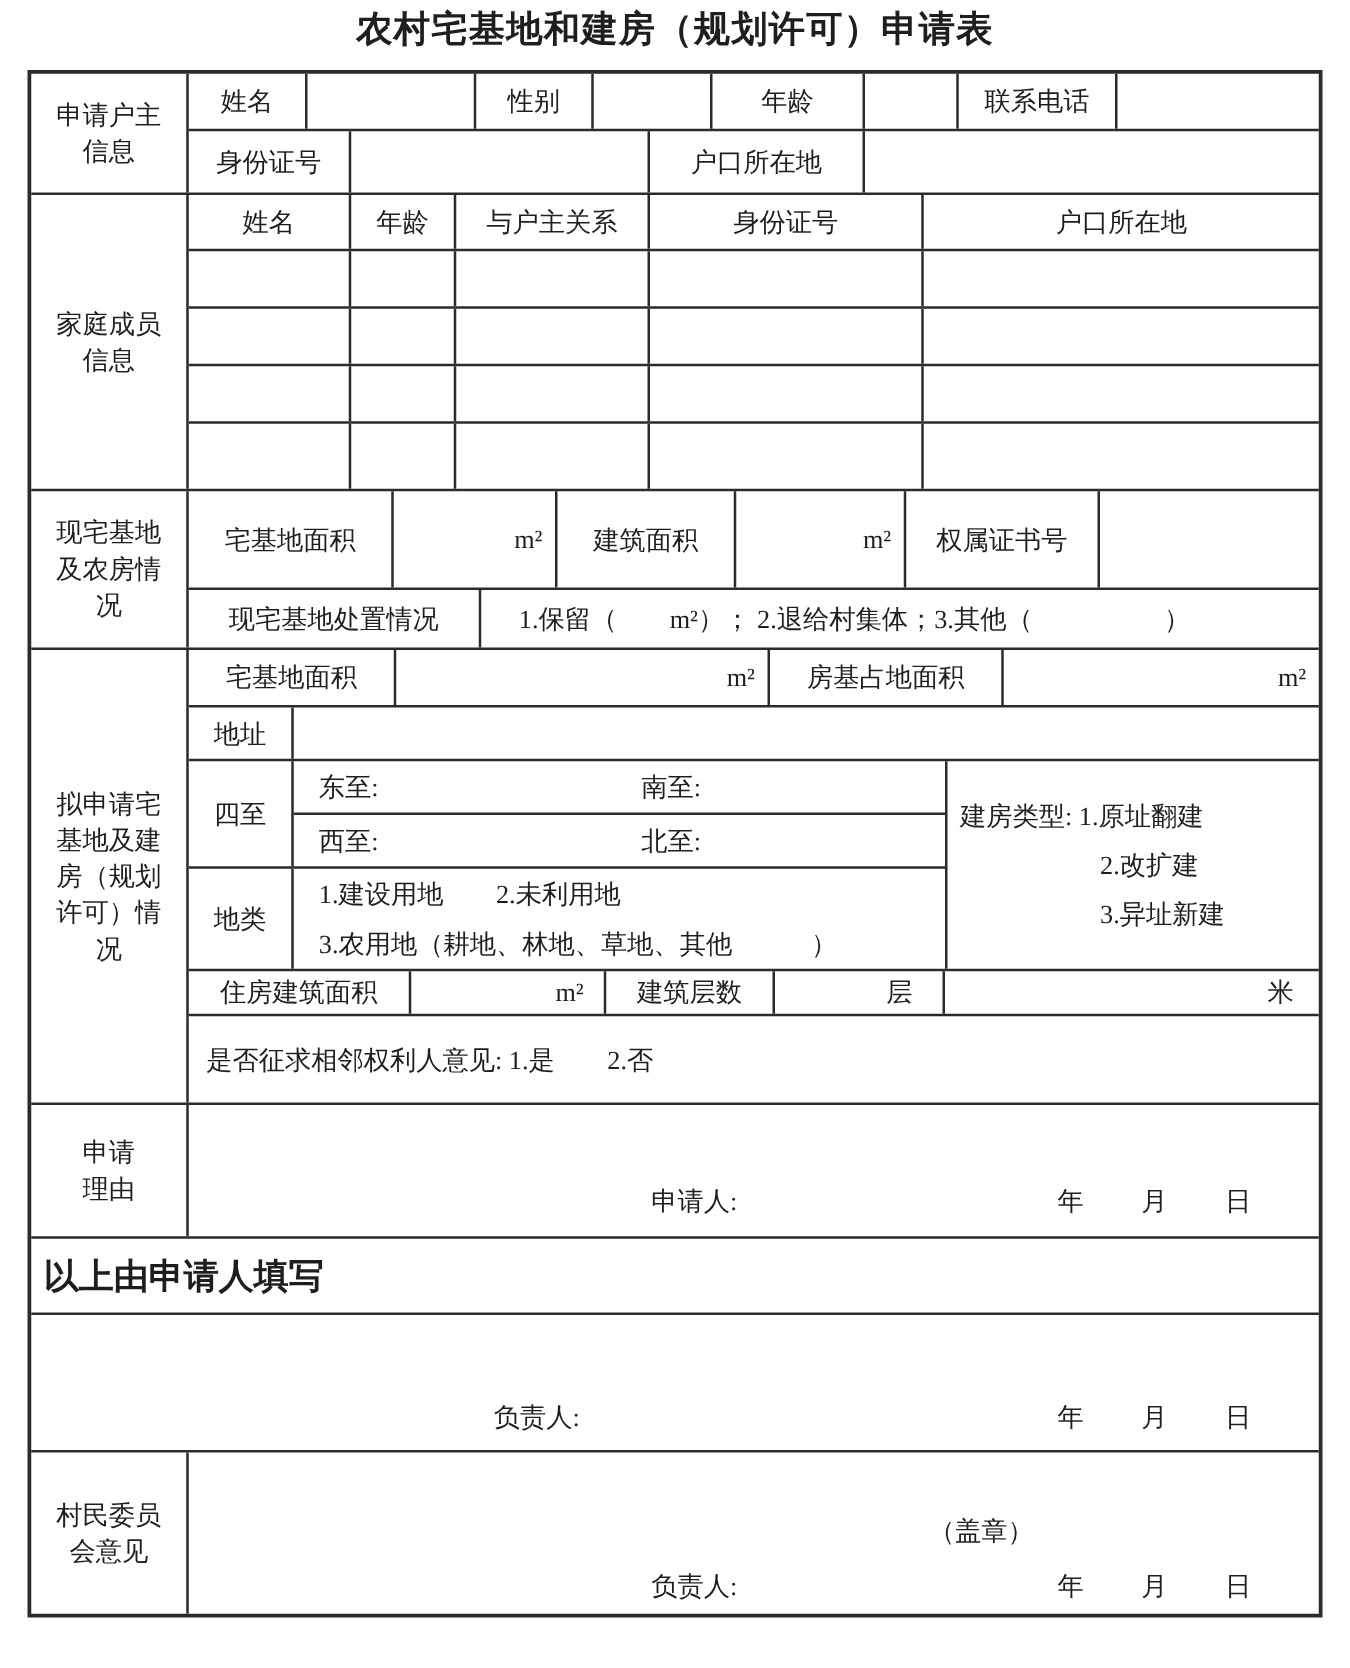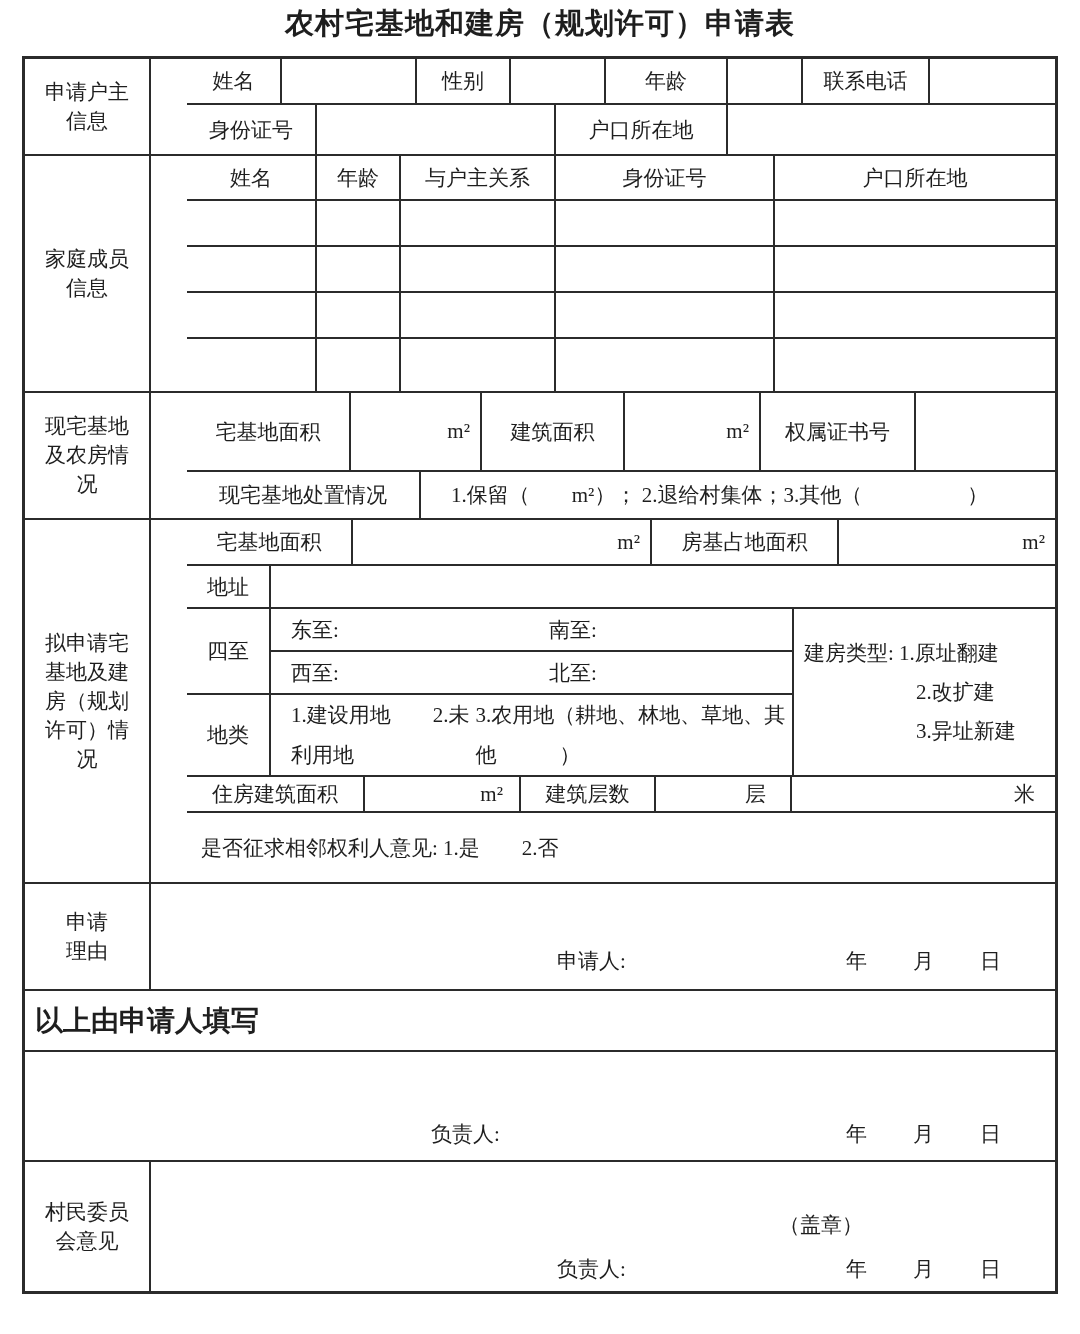--- a/index.html
+++ b/index.html
@@ -28,21 +28,21 @@
   .sec { display: flex; align-items: stretch; }
   .sec + .sec { border-top: 2px solid #2b2b2b; }
   .sec-label {
     flex: 0 0 126px;
     border-right: 2px solid #2b2b2b;
     display: flex; align-items: center; justify-content: center;
     text-align: center;
     white-space: pre-line;
     line-height: 29px;
   }
-  .sec-body { flex: 1 1 auto; min-width: 0; display: flex; flex-direction: column; padding-left: 36px; }
+  .sec-body { flex: 1 1 auto; min-width: 0; display: flex; flex-direction: column; }
   .r { display: flex; align-items: stretch; }
   .rb { border-bottom: 2px solid #2b2b2b; }
   .c {
     display: flex; align-items: center; justify-content: center;
     border-right: 2px solid #2b2b2b;
     overflow: hidden;
   }
   .c.end { border-right: none; }
   .c.unit { justify-content: flex-end; padding-right: 10px; }
   .c.lft { justify-content: flex-start; padding-left: 14px; }
@@ -50,21 +50,21 @@
   
   .bl-left { flex: 0 0 607px; border-right: 2px solid #2b2b2b; display: flex; flex-direction: column; }
   .bounds-block { height: 88px; border-bottom: 2px solid #2b2b2b; display: flex; }
   .bounds-cells { flex: 1; display: flex; flex-direction: column; }
   .brow { display: flex; align-items: center; }
   .brow.first { height: 43px; border-bottom: 2px solid #2b2b2b; }
   .brow.secnd { flex: 1; }
   .b-east { flex: 0 0 278px; padding-left: 20px; }
   .land-block { flex: 1; display: flex; }
   .land-content {
-    flex: 1; display: flex; flex-direction: row; justify-content: center;
+    flex: 1; display: flex; flex-direction: column; justify-content: center;
     padding-left: 20px; line-height: 40px;
   }
   .btype {
     flex: 1; display: flex; flex-direction: column; justify-content: center;
     gap: 11px; padding-left: 10px;
   }
   .btype .opt { padding-left: 112px; }
   
   .sign-line { margin-top: auto; display: flex; align-items: flex-end; padding-bottom: 14px; }
   .sign-label { margin-left: 370px; }

